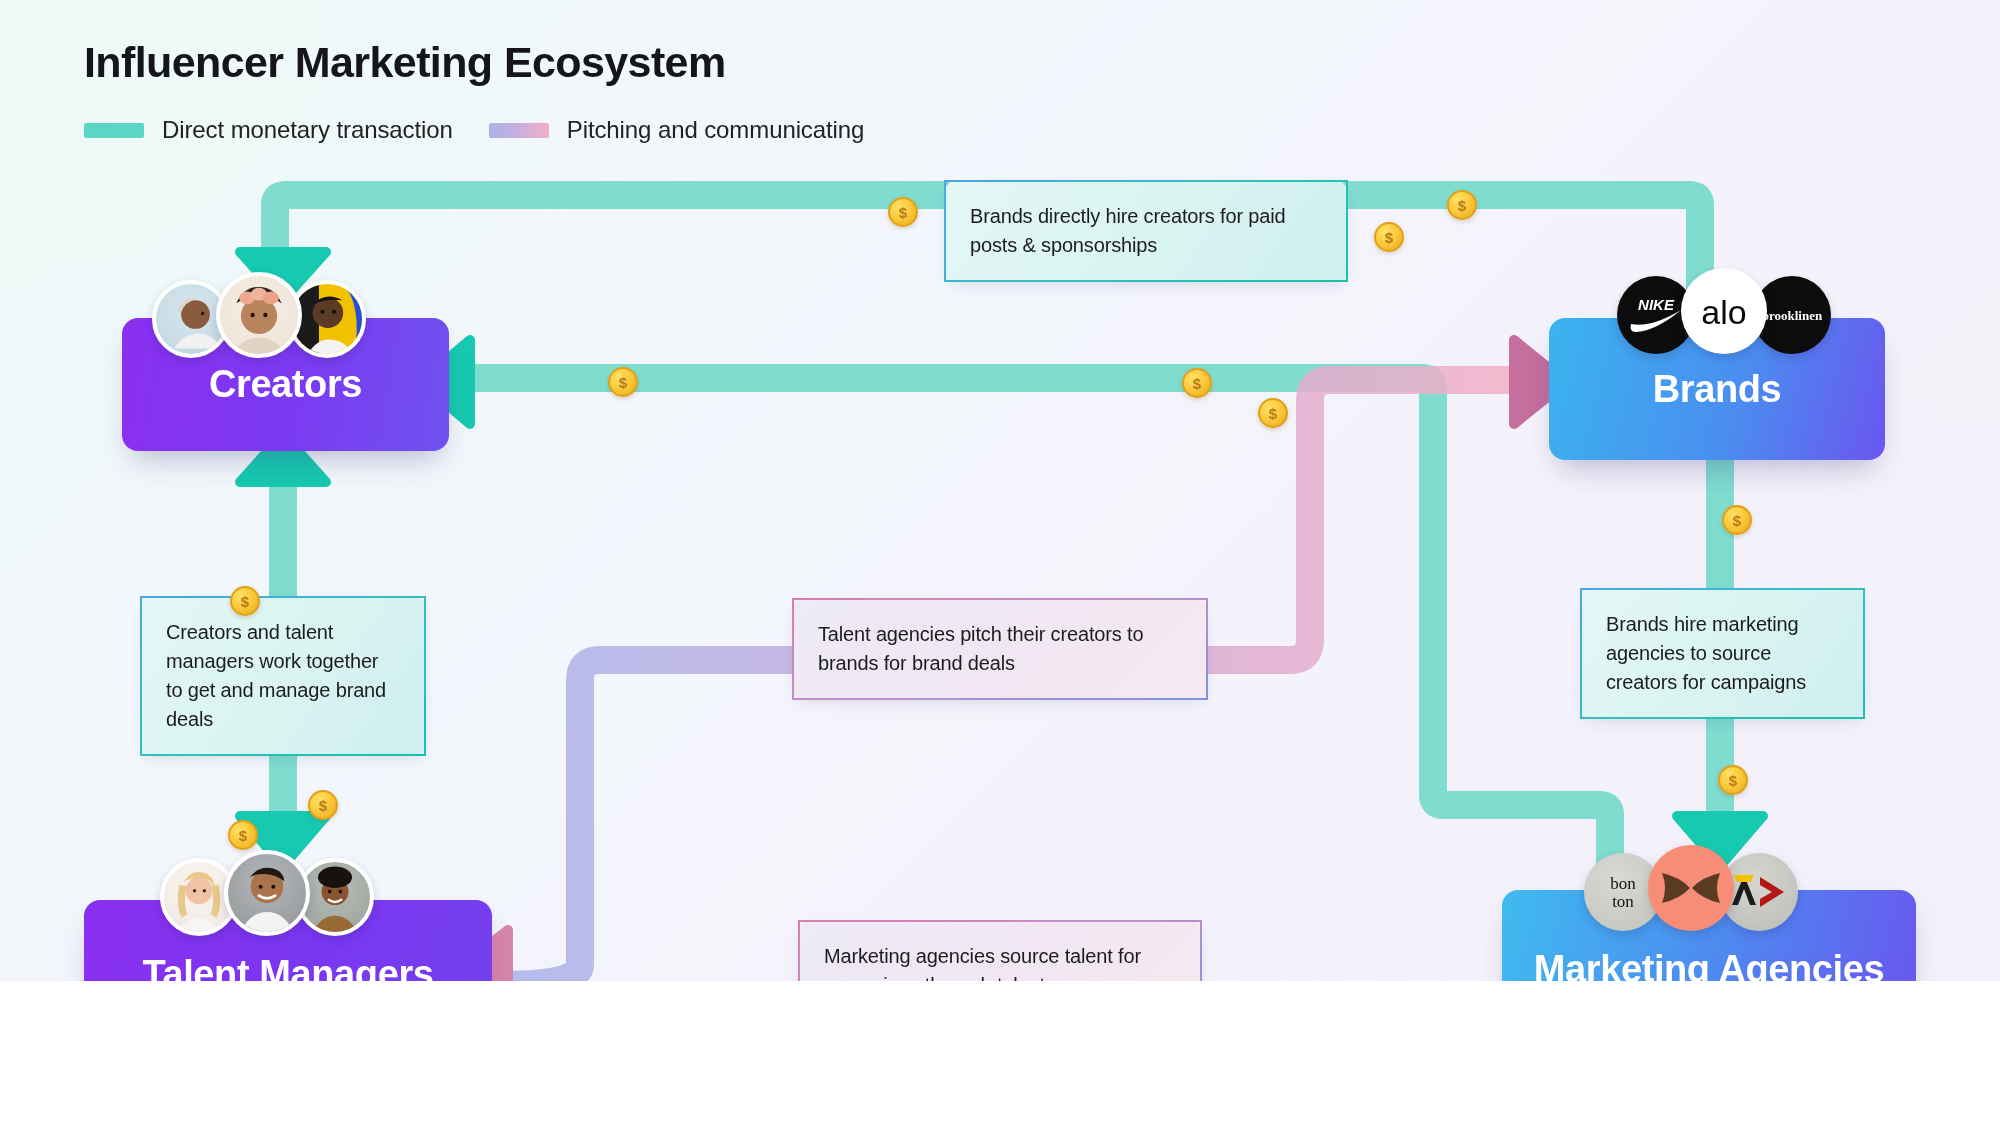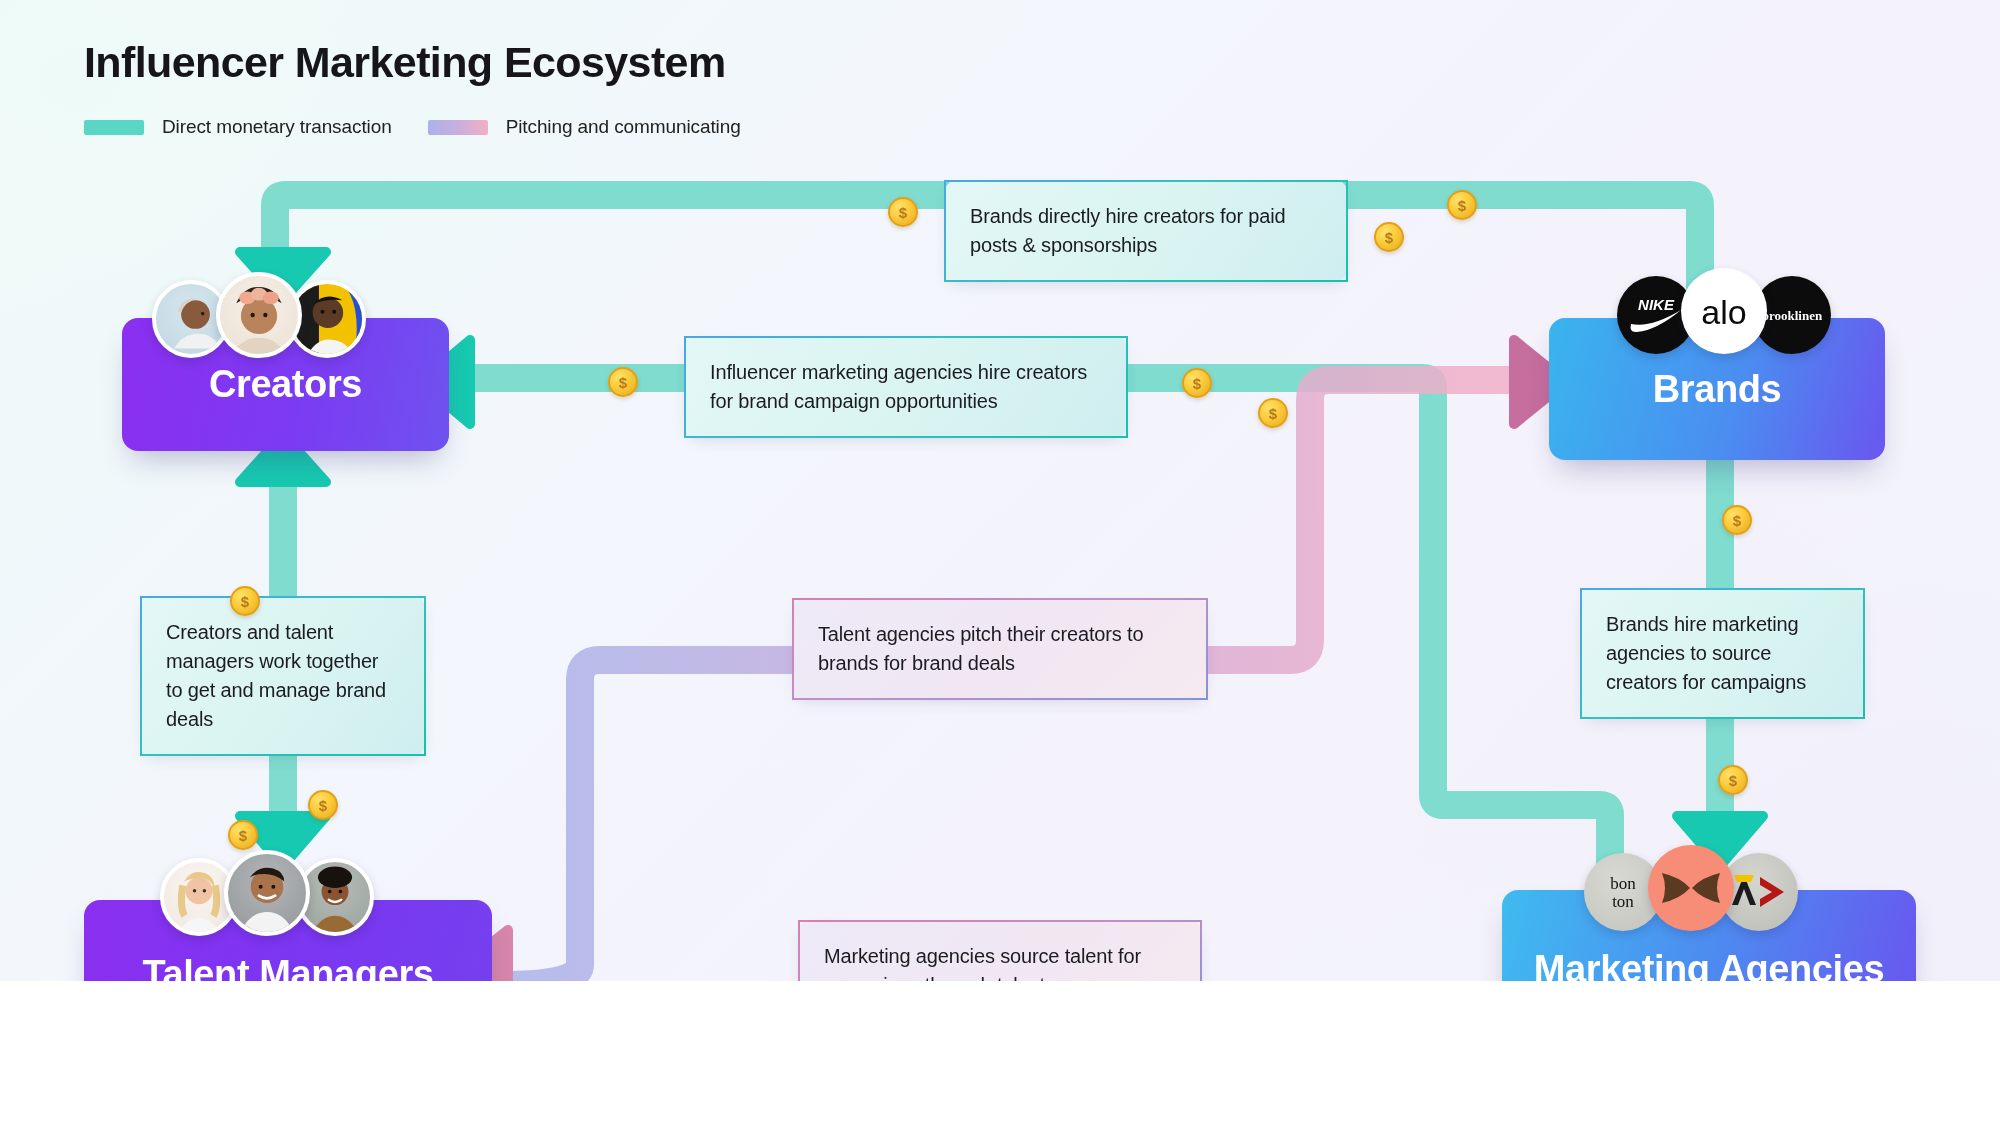--- a/index.html
+++ b/index.html
@@ -23,21 +23,21 @@
   .title {
     position: absolute; left: 84px; top: 38px;
     font-size: 43px; font-weight: 700; letter-spacing: -0.6px;
     color: #16161a;
   }
   .legend { position: absolute; left: 84px; top: 116px; display: flex; align-items: center; gap: 36px; }
   .legend-item { display: flex; align-items: center; gap: 18px; }
   .swatch { width: 60px; height: 15px; border-radius: 2px; }
   .swatch.money { background: #5ad6c4; }
   .swatch.pitch { background: linear-gradient(90deg, #a9b3ea 0%, #c9aede 50%, #f2afc6 100%); }
-  .legend-label { font-size: 19px; color: #222; letter-spacing: -0.1px; }
+  .legend-label { font-size: 24px; color: #222; letter-spacing: -0.1px; }
 
   
   .node {
     position: absolute;
     border-radius: 16px;
     display: flex; align-items: center; justify-content: center;
     color: #fff; font-weight: 700;
     box-shadow: 0 16px 30px -10px rgba(60,50,120,.32);
     z-index: 6;
   }
@@ -295,21 +295,20 @@
     <div class="av logo" style="background:radial-gradient(circle at 45% 35%, #d6d6d1 0%, #bcbcb6 100%);">
       <svg width="78" height="78" viewBox="0 0 78 78">
         <path d="M12 52 L24 22 L36 52 L30 52 L24 36 L18 52z" fill="#1b1b1b"></path>
         <path d="M14 22 h20 l-3 7 h-14z" fill="#f2c200"></path>
         <path d="M40 24 L64 39 L40 54 L40 46 L52 39 L40 32z" fill="#b51616"></path>
       </svg>
     </div>
   </div>
 
   <div class="card teal" id="card-brands-hire">Brands directly hire creators for paid posts &amp; sponsorships</div>
-  <div class="card teal" id="card-agencies-hire">Influencer marketing agencies hire creators for brand campaign opportunities</div>
   <div class="card pink" id="card-talent-pitch">Talent agencies pitch their creators to brands for brand deals</div>
   <div class="card teal" id="card-creators-tm">Creators and talent managers work together to get and manage brand deals</div>
   <div class="card pink" id="card-mktg-source">Marketing agencies source talent for campaigns through talent managers</div>
   <div class="card teal" id="card-brands-mktg">Brands hire marketing agencies to source creators for campaigns</div>
 
   <div class="coin" style="left:888px;  top:197px;">$</div>
   <div class="coin" style="left:1447px; top:190px;">$</div>
   <div class="coin" style="left:1374px; top:222px;">$</div>
   <div class="coin" style="left:608px;  top:367px;">$</div>
   <div class="coin" style="left:1182px; top:368px;">$</div>

